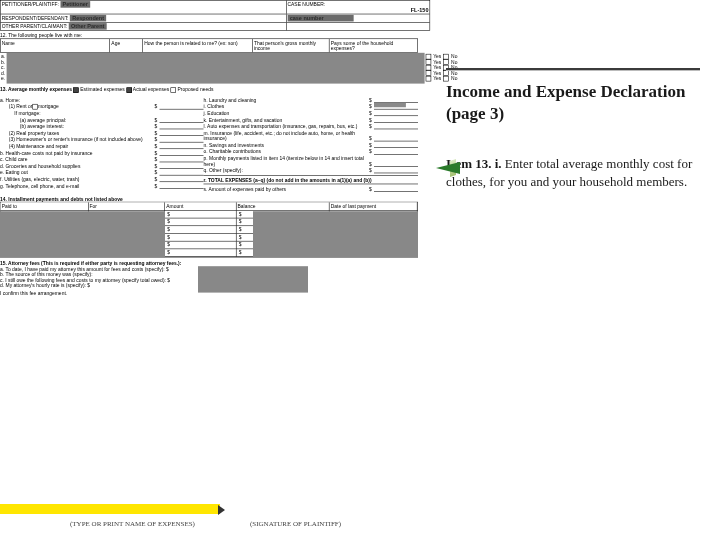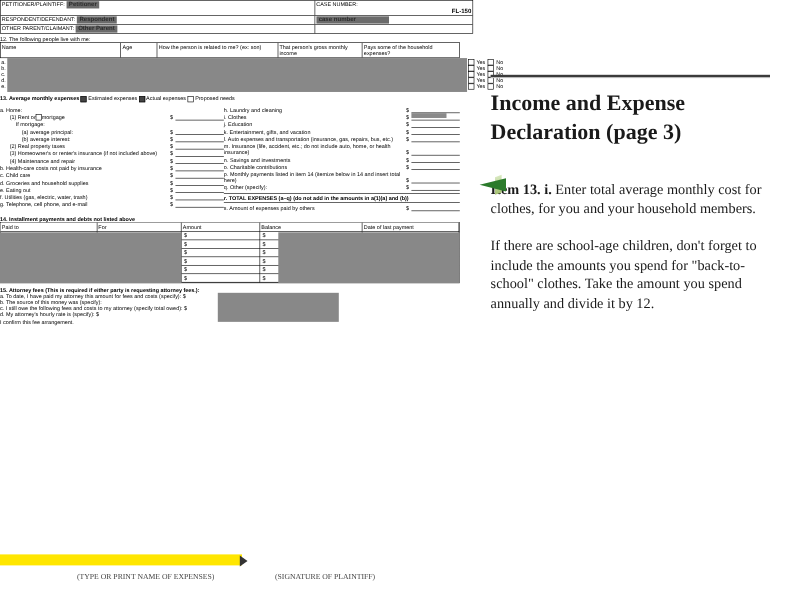--- a/index.html
+++ b/index.html
@@ -35,21 +35,21 @@
   .ic1{width:160px;} .ic2{width:140px;} .ic3{width:130px;} .ic4{width:170px;} .ic5{width:160px;border-right:none;}
   .inst-row { display:flex; }
   .inst-row div { border-right:1px solid #000; border-bottom:1px solid #000; font-size:9px; padding:1px 4px; height:14px; }
   .grayblock { position:absolute; background:#888; }
   .yellowbar { position:absolute; left:0; bottom:26px; width:220px; height:10px; background:#ffe600; }
   .footer-note { position:absolute; bottom:12px; font-size:7px; color:#444; }
 
   
   .instruct { position:absolute; right:0; top:0; width:284px; height:540px; padding:8px 20px 8px 10px; }
   .hline { border-top:2px solid #3b3b3b; border-bottom:1px solid #bbb; height:0; margin:60px 0 10px 0; }
-  .title { font-weight:bold; font-size:20px; color:#1a1a1a; margin-bottom:30px; line-height:1.3; }
+  .title { font-weight:bold; font-size:17px; color:#1a1a1a; margin-bottom:30px; line-height:1.3; }
   .triangle { position:absolute; left:0; top:162px; width:0; height:0; border-right:24px solid #2b7a2b; border-top:6px solid transparent; border-bottom:6px solid transparent; }
   .tri-stem { position:absolute; left:14px; top:160px; width:6px; height:16px; background: linear-gradient(to bottom,#d8e8c0,#a4c070); transform:skewY(-20deg); }
   .body-text { font-size:13px; color:#1a1a1a; line-height:1.35; margin-bottom:16px; }
   .body-text b { font-weight:bold; }
 
   .graybox { position:absolute; background:#8a8a8a; }
   .gb1 { left:138px; top:184px; width:58px; height:8px; }
 </style>
 </head>
 <body>
@@ -352,14 +352,13 @@
   <div class="footer-note" style="left:250px;">(SIGNATURE OF PLAINTIFF)</div>
   <div style="position:absolute;left:218px;bottom:25px;width:0;height:0;border-left:7px solid #333;border-top:5px solid transparent;border-bottom:5px solid transparent;"></div>
 </div>
 
 <div class="instruct">
   <div class="hline"></div>
   <div class="title">Income and Expense Declaration (page 3)</div>
   <div class="tri-stem"></div>
   <div class="triangle"></div>
   <div class="body-text"><b>Item 13. i.</b><span> Enter total average monthly cost for clothes, for you and your household members.</span></div>
-  <div class="body-text">If there are school-age children, don't forget to include the amounts you spend for "back-to-school" clothes.  Take the amount you spend annually and divide it by 12.</div>
 </div>
 
 </body></html>

